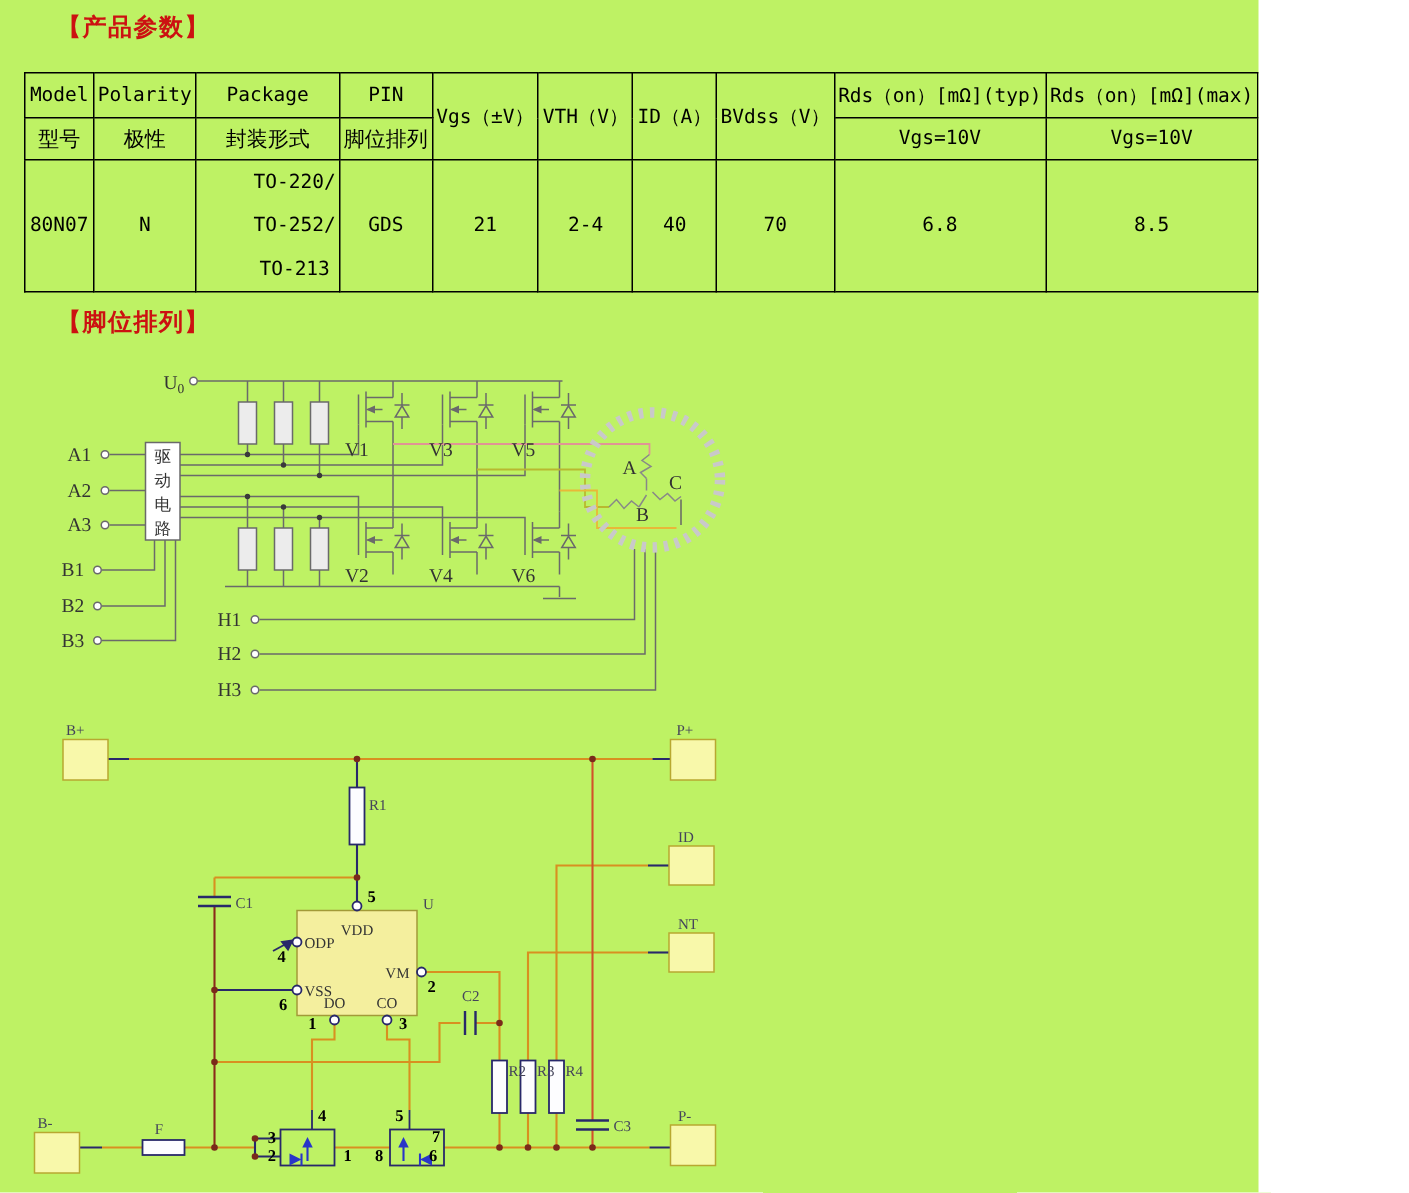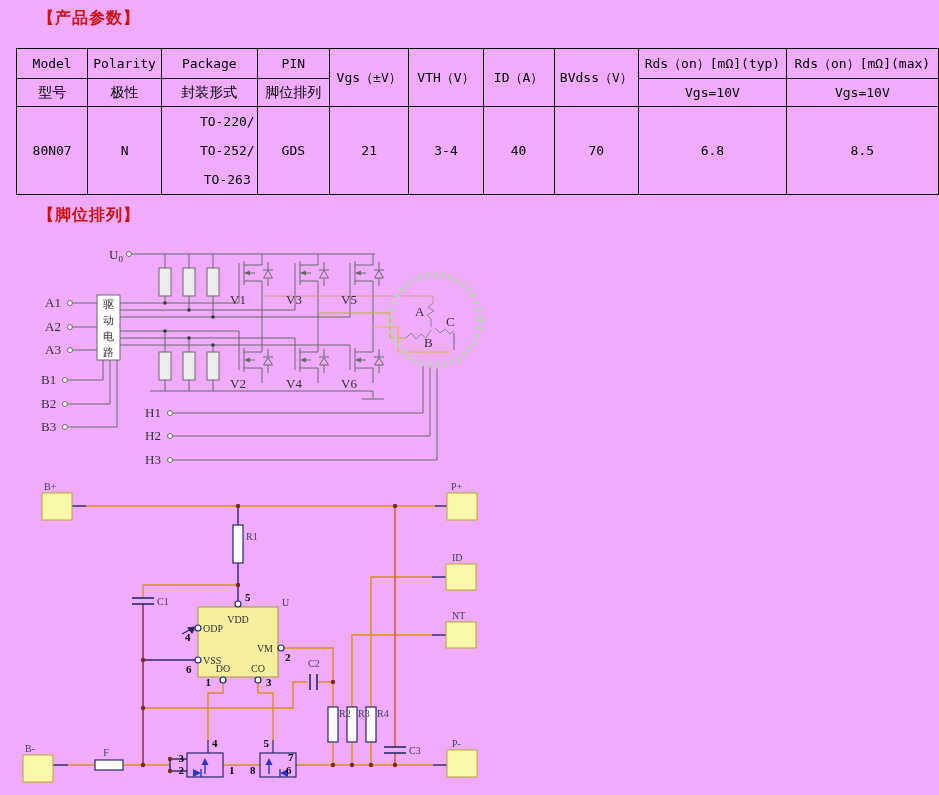--- a/index.html
+++ b/index.html
@@ -1,16 +1,16 @@
 <!DOCTYPE html>
 <html><head>
 <meta charset="utf-8">
 <style>
   html,body{margin:0;padding:0;background:#fff;}
-  .page{position:relative;width:939px;height:795px;background:#f0abfc;overflow:hidden;
+  .page{position:relative;width:839px;height:795px;background:#bef264;overflow:hidden;
         font-family:"Liberation Sans","DejaVu Sans",sans-serif;color:#000;}
   .sec-title{position:absolute;left:38px;font-size:16px;font-weight:bold;color:#cc1111;
              font-family:"DejaVu Sans",sans-serif;letter-spacing:1px;}
   .t1{top:8px;} .t2{top:205px;}
   table.params{position:absolute;left:16px;top:48px;border-collapse:collapse;table-layout:fixed;
                font-family:"DejaVu Sans Mono","DejaVu Sans",sans-serif;font-size:13px;}
   table.params td{border:1px solid #000;text-align:center;vertical-align:middle;padding:0 2px;
                   overflow:hidden;white-space:nowrap;}
   tr.hr1 td{height:29px;} tr.hr2 td{height:27px;} tr.dr td{height:86px;}
   td.cn{font-size:14px;}
@@ -62,25 +62,25 @@
       <td class="cn">脚位排列</td>
       <td>Vgs=10V</td>
       <td>Vgs=10V</td>
     </tr>
     <tr class="dr">
       <td>80N07</td>
       <td>N</td>
       <td class="pkg">
         <div>TO-220/</div>
         <div>TO-252/</div>
-        <div>TO-263</div>
+        <div>TO-213</div>
       </td>
       <td>GDS</td>
       <td>21</td>
-      <td>3-4</td>
+      <td>2-4</td>
       <td>40</td>
       <td>70</td>
       <td>6.8</td>
       <td>8.5</td>
     </tr>
   </tbody>
     </table>
 
   <div class="sec-title t2">【脚位排列】</div>
 

